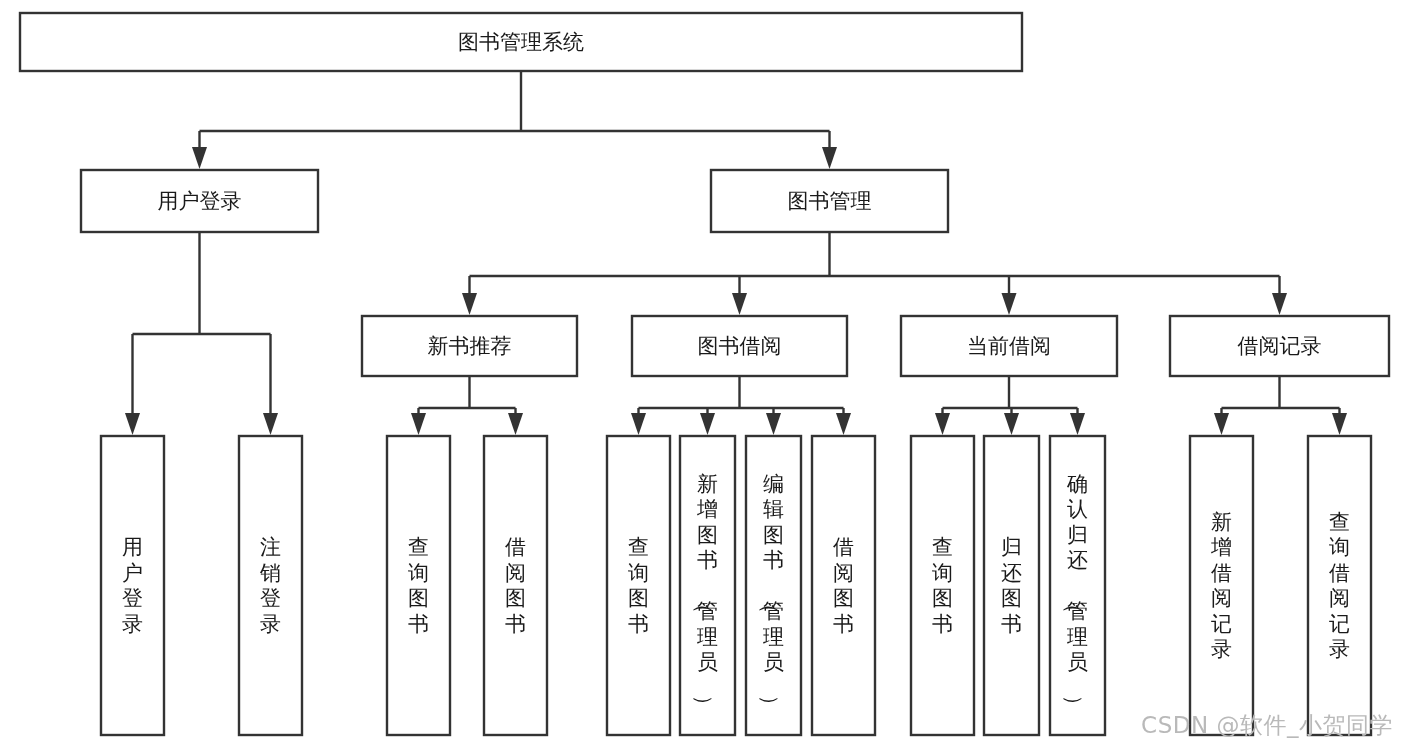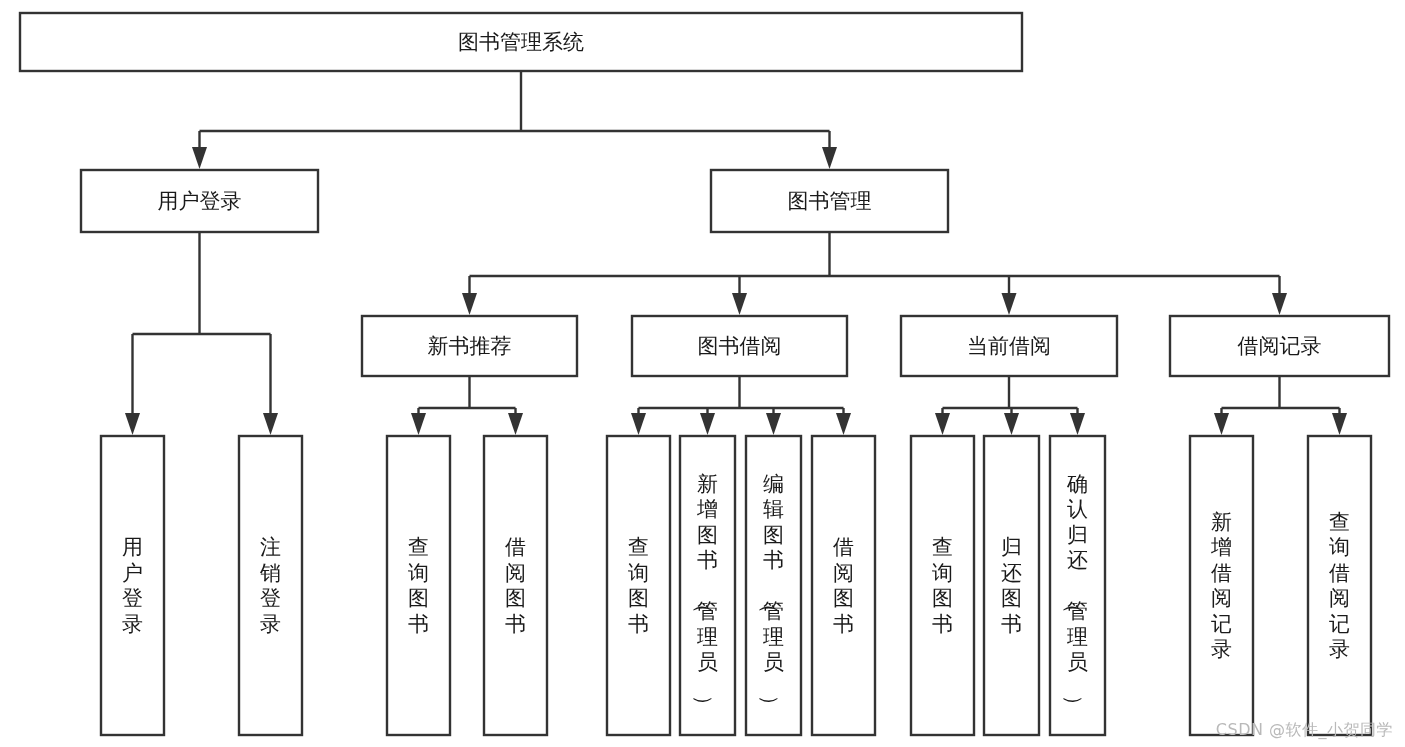--- a/index.html
+++ b/index.html
@@ -51,21 +51,21 @@
     font-family: "DejaVu Sans", "Liberation Sans", sans-serif;
     font-size: 21px;
     fill: #1a1a1a;
     text-anchor: middle;
   }
   .watermark {
     position: absolute;
     right: 12px;
     bottom: 6px;
     font-family: "DejaVu Sans", "Liberation Sans", sans-serif;
-    font-size: 16px;
+    font-size: 23px;
     color: #b9b9b9;
     letter-spacing: 0.5px;
     white-space: nowrap;
     pointer-events: none;
   }
 </style>
 </head>
 <body>
 
 <div id="diagram-root">

